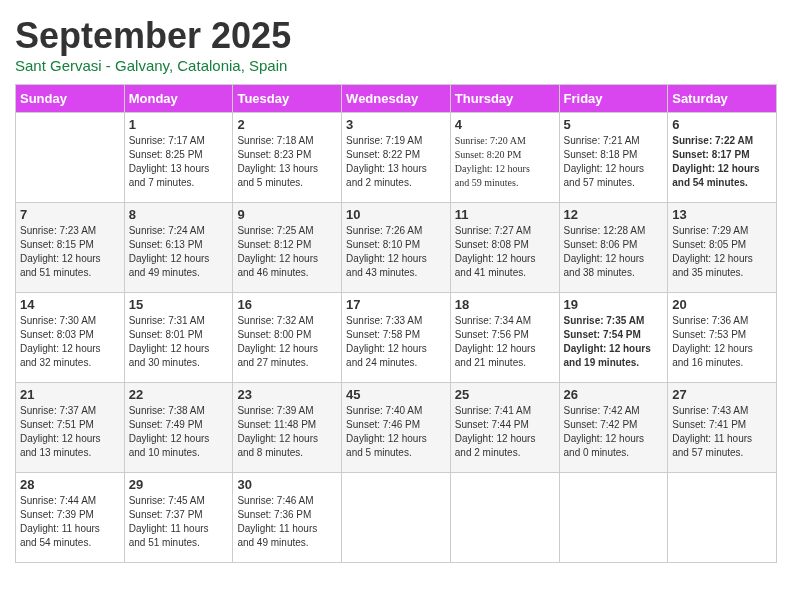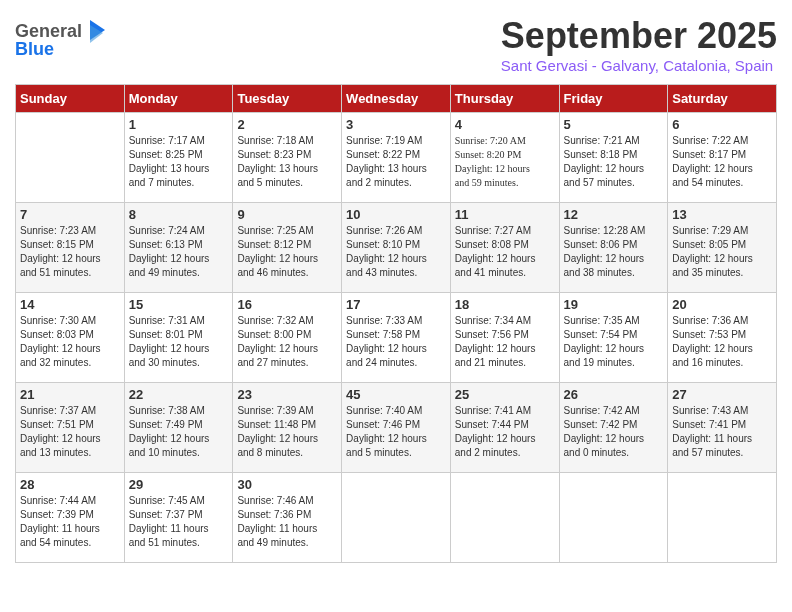--- a/index.html
+++ b/index.html
@@ -24,21 +24,21 @@
     .title-area {
       text-align: left;
     }
     .month-title {
       font-size: 36px;
       font-weight: bold;
       color: #333;
     }
     .subtitle {
       font-size: 15px;
-      color: #8b5cf6;
+      color: #15803d;
     }
     .calendar {
       width: 100%;
       border-collapse: collapse;
       font-size: 11px;
     }
     .calendar th {
       background-color: #4472c4;
       color: #fff;
       padding: 6px 4px;
@@ -63,34 +63,26 @@
     .day-info {
       font-size: 10px;
       color: #333;
       line-height: 1.4;
     }
     .empty-cell {
       background: #f9f9f9;
     }
     tr:nth-child(odd) td { background: #fff; }
     tr:nth-child(even) td { background: #f5f5f5; }
-    .calendar thead tr th { background-color: #b91c1c; }
+    .calendar thead tr th { background-color: #d946ef; }
   </style>
 </head>
 <body>
 
 <div class="header">
-  <div class="logo">
-    <svg width="90" height="45" viewBox="0 0 90 45">
-      <text x="0" y="22" font-family="Arial" font-size="18" font-weight="bold" fill="#555">General</text>
-      <text x="0" y="40" font-family="Arial" font-size="18" font-weight="bold" fill="#1a73e8">Blue</text>
-      <polygon points="75,5 90,15 75,25" fill="#1a73e8"></polygon>
-      <polygon points="75,10 88,18 75,28" fill="#4499dd" opacity="0.6"></polygon>
-    </svg>
-  </div>
   <div class="title-area">
     <div class="month-title">September 2025</div>
     <div class="subtitle">Sant Gervasi - Galvany, Catalonia, Spain</div>
   </div>
 </div>
 
 <table class="calendar">
   <thead>
     <tr>
     <th>Sunday</th>
@@ -135,21 +127,21 @@
         </td>
         <td>
           <div class="day-number">5</div>
           <div class="day-info" style="white-space: pre-line;">Sunrise: 7:21 AM
 Sunset: 8:18 PM
 Daylight: 12 hours
 and 57 minutes.</div>
         </td>
         <td>
           <div class="day-number">6</div>
-          <div class="day-info" style="white-space: pre-line;">Sunrise: 7:22 AM
+          <div class="day-info" style="white-space: pre-line; font-weight: bold;">Sunrise: 7:22 AM
 Sunset: 8:17 PM
 Daylight: 12 hours
 and 54 minutes.</div>
         </td>
       </tr>
       <tr>
         <td>
           <div class="day-number">7</div>
           <div class="day-info" style="white-space: pre-line;">Sunrise: 7:23 AM
 Sunset: 8:15 PM
@@ -230,21 +222,21 @@
         </td>
         <td>
           <div class="day-number">18</div>
           <div class="day-info" style="white-space: pre-line;">Sunrise: 7:34 AM
 Sunset: 7:56 PM
 Daylight: 12 hours
 and 21 minutes.</div>
         </td>
         <td>
           <div class="day-number">19</div>
-          <div class="day-info" style="white-space: pre-line;">Sunrise: 7:35 AM
+          <div class="day-info" style="white-space: pre-line; font-weight: bold;">Sunrise: 7:35 AM
 Sunset: 7:54 PM
 Daylight: 12 hours
 and 19 minutes.</div>
         </td>
         <td>
           <div class="day-number">20</div>
           <div class="day-info" style="white-space: pre-line;">Sunrise: 7:36 AM
 Sunset: 7:53 PM
 Daylight: 12 hours
 and 16 minutes.</div>

